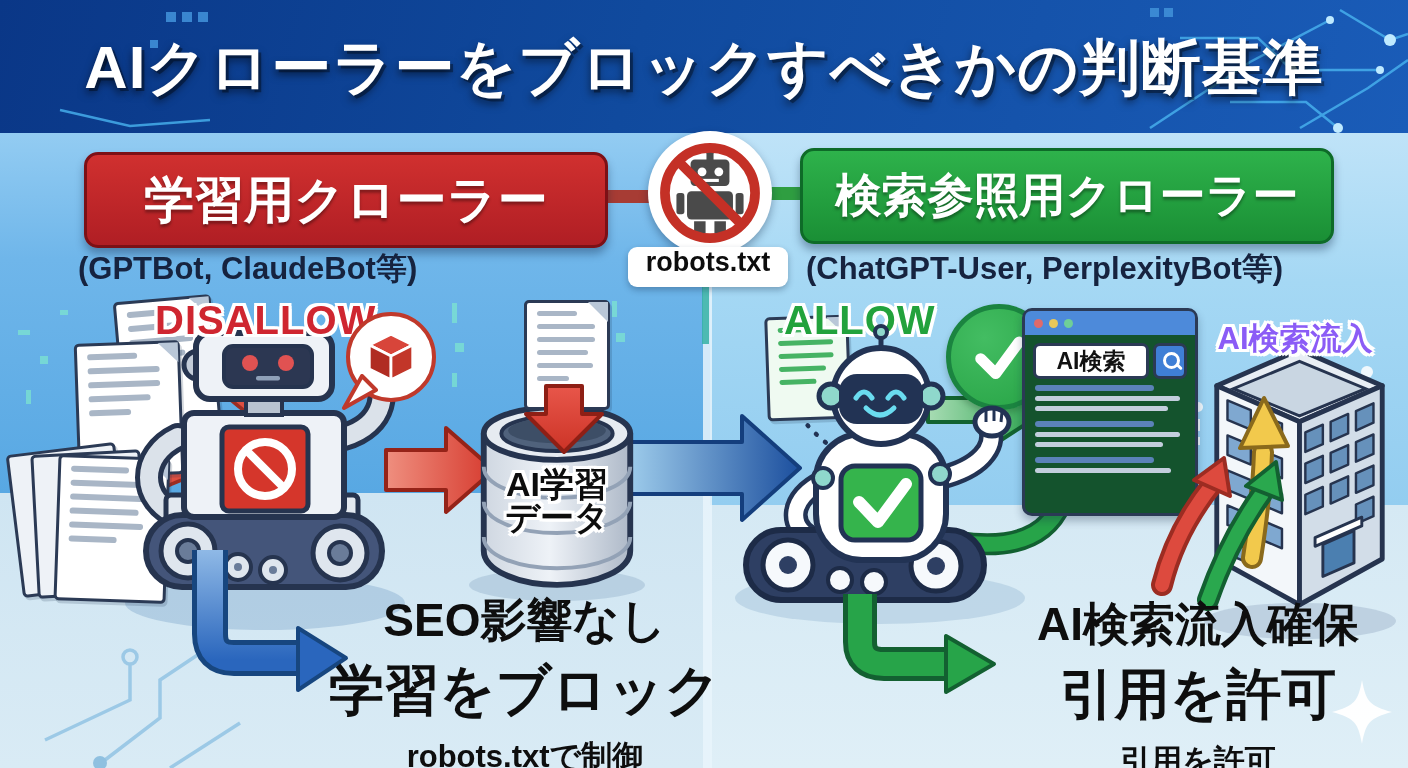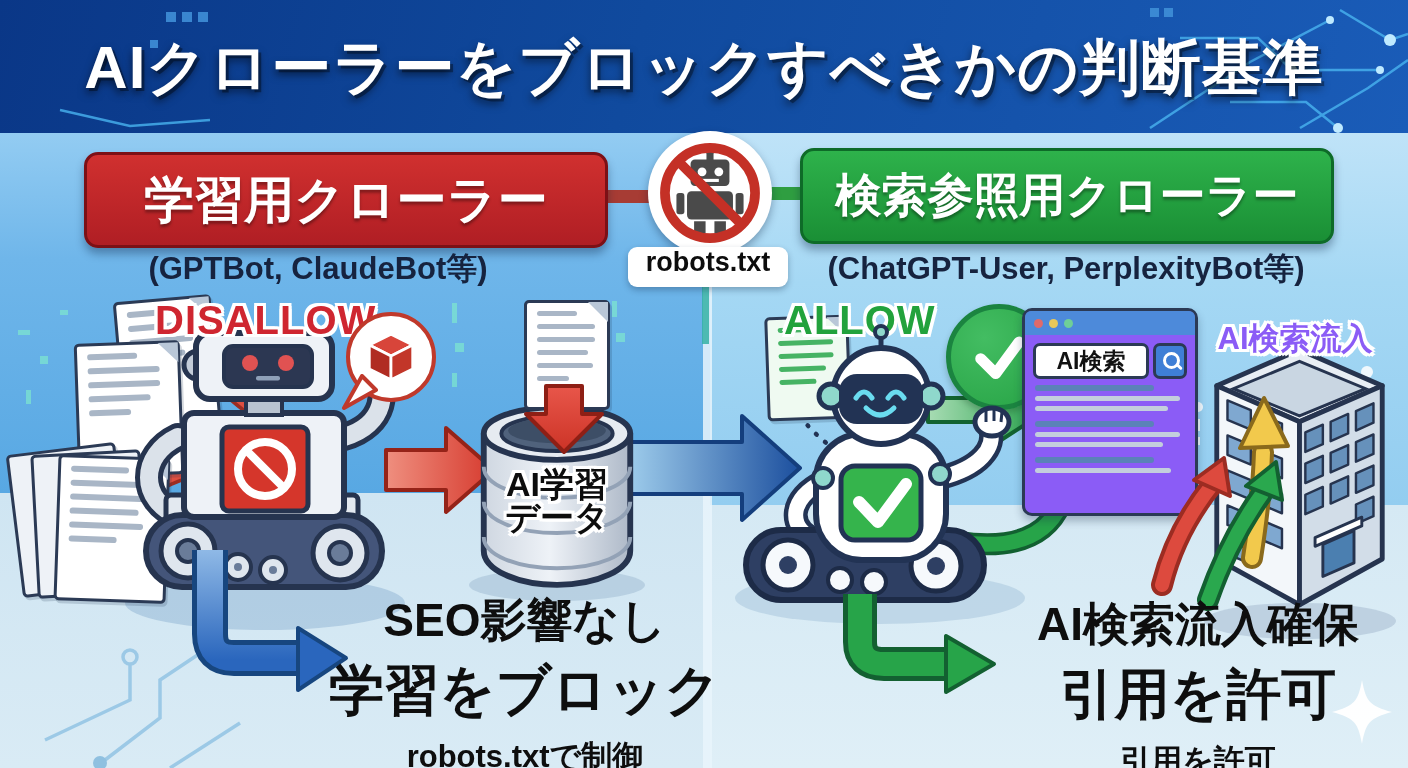--- a/index.html
+++ b/index.html
@@ -24,21 +24,21 @@
     font-size:60px;font-weight:900;letter-spacing:1px;line-height:100px;
     text-shadow:0 5px 8px rgba(0,0,0,.55),3px 3px 0 rgba(0,0,0,.35);}
   
   .banner{height:90px;border-radius:14px;display:flex;align-items:center;justify-content:center;
     color:#fff;font-weight:900;box-shadow:0 6px 9px rgba(10,30,60,.35);}
   .banner-left{left:84px;top:152px;width:518px;font-size:50px;border:3px solid #7c1016;
     background:linear-gradient(180deg,#d0302f,#b01e24);}
   .banner-right{left:800px;top:148px;width:528px;font-size:46px;border:3px solid #0e6b28;
     background:linear-gradient(180deg,#2eb24b,#1a8f35);}
   .banner span{text-shadow:0 3px 3px rgba(0,0,0,.35);}
-  .subtitle{font-size:31px;font-weight:800;color:#16233f;text-align:center;}
+  .subtitle{font-size:31px;font-weight:800;color:#16233f;}
   .sub-left{left:78px;top:248px;width:480px;}
   .sub-right{left:806px;top:248px;width:520px;}
   
   .badge{left:648px;top:131px;width:124px;height:124px;background:#fff;border-radius:50%;
     box-shadow:0 4px 8px rgba(10,30,60,.35);display:flex;align-items:center;justify-content:center;}
   .gate-label{left:628px;top:247px;width:160px;height:40px;background:#fff;border-radius:9px;
     display:flex;align-items:flex-start;justify-content:center;font-size:27px;font-weight:900;color:#0d0d0d;
     box-shadow:0 3px 6px rgba(10,30,60,.3);}
   
   .ow{text-shadow:-3px -3px 0 #fff,3px -3px 0 #fff,-3px 3px 0 #fff,3px 3px 0 #fff,
@@ -59,21 +59,21 @@
   .bubble{left:346px;top:312px;width:82px;height:82px;background:#fff;border:4px solid #c0392b;
     border-radius:50%;display:flex;align-items:center;justify-content:center;overflow:visible;}
   
   .checkcircle{left:946px;top:304px;width:96px;height:96px;border-radius:50%;
     background:radial-gradient(circle at 35% 30%,#43bd62,#27a345);border:5px solid #1b8440;
     display:flex;align-items:center;justify-content:center;box-shadow:0 4px 6px rgba(10,40,20,.25);}
   
   .db-label{left:474px;top:468px;width:166px;text-align:center;font-weight:900;font-size:34px;
     color:#0d0d0d;line-height:.98;}
   
-  .browser{left:1022px;top:308px;width:170px;height:202px;background:#8b5cf6;border:3px solid #2b3a55;
+  .browser{left:1022px;top:308px;width:170px;height:202px;background:#14532d;border:3px solid #2b3a55;
     border-radius:10px;box-shadow:0 5px 8px rgba(20,40,70,.3);}
   .browser-bar{height:24px;background:#4d8ada;border-radius:6px 6px 0 0;display:flex;gap:6px;
     align-items:center;padding-left:9px;}
   .bdot{width:9px;height:9px;border-radius:50%;}
   .search-row{display:flex;margin:8px 8px 6px 8px;height:36px;}
   .search-box{flex:1;border:3px solid #2b3a55;border-radius:7px;display:flex;align-items:center;
     justify-content:center;font-size:23px;font-weight:900;color:#111;background:#fff;}
   .search-btn{width:34px;height:36px;margin-left:4px;background:#3f7fd6;border:3px solid #2b3a55;
     border-radius:7px;box-sizing:border-box;position:relative;}
   .lens{position:absolute;left:7px;top:6px;width:11px;height:11px;border:3px solid #fff;border-radius:50%;}

